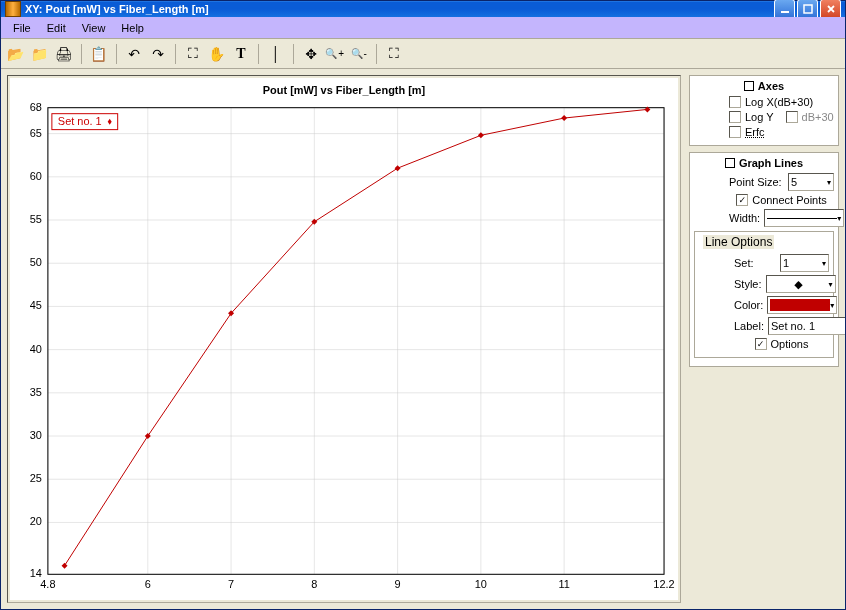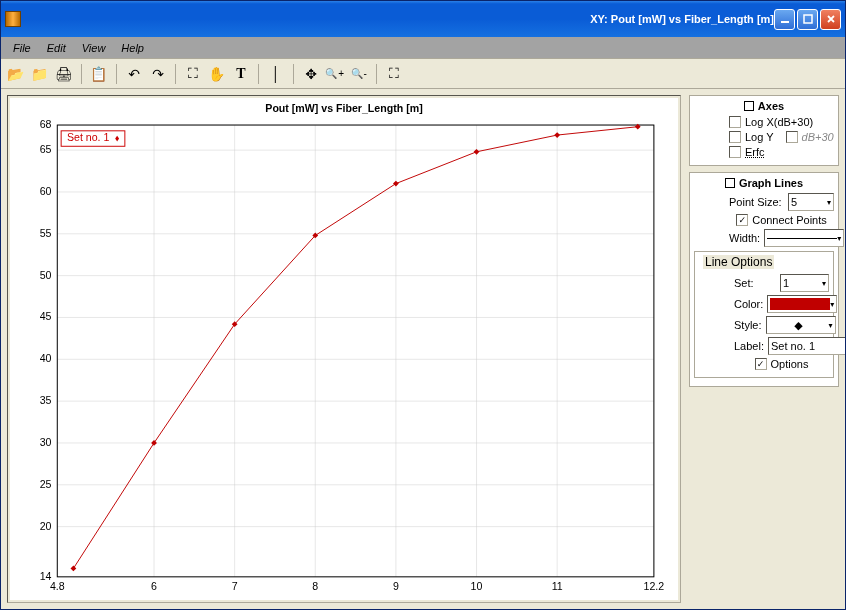--- a/index.html
+++ b/index.html
@@ -1,25 +1,25 @@
 <!DOCTYPE html>
 <html><head>
 <meta charset="utf-8">
 <style>
 * { box-sizing: border-box; font-family: Tahoma, Arial, sans-serif; font-size: 11px; }
 body { margin: 0; background: #ece9d8; }
 .window { width: 846px; height: 610px; border: 1px solid #0a246a; display: flex; flex-direction: column; background: #ece9d8; }
-.titlebar { height: 36px; background: linear-gradient(to bottom, #2a80e8 0%, #0a5cd6 8%, #0a5cd6 50%, #1570e0 100%); display: flex; align-items: center; padding: 0 4px; color: #fff; font-weight: bold; text-align: right; }
+.titlebar { height: 16px; background: linear-gradient(to bottom, #2a80e8 0%, #0a5cd6 8%, #0a5cd6 50%, #1570e0 100%); display: flex; align-items: center; padding: 0 4px; color: #fff; font-weight: bold; }
 .title-icon { width: 16px; height: 16px; background: linear-gradient(to right, #b86a00 0%, #ffb040 50%, #b86a00 100%); margin-right: 4px; display: inline-block; border: 1px solid #704000; }
 .title-text { flex: 1; }
 .title-btns { display: flex; gap: 2px; }
 .tbtn { width: 21px; height: 21px; border: 1px solid #fff; border-radius: 3px; display: flex; align-items: center; justify-content: center; font-weight: bold; cursor: pointer; }
 .tbtn.min, .tbtn.max { background: linear-gradient(to bottom, #6aa8f0, #2e6ed6); color: #fff; }
 .tbtn.close { background: linear-gradient(to bottom, #f08060, #d04020); color: #fff; }
-.menubar { height: 22px; background: #a3a3a3; border-bottom: 1px solid #aca899; display: flex; align-items: center; padding: 0 4px; font-style: italic; }
+.menubar { height: 22px; background: #c4b5fd; border-bottom: 1px solid #aca899; display: flex; align-items: center; padding: 0 4px; }
 .menubar span { padding: 2px 8px; cursor: pointer; }
 .toolbar { height: 30px; background: #ece9d8; border-bottom: 1px solid #aca899; display: flex; align-items: center; padding: 0 4px; gap: 2px; }
 .tb-btn { width: 22px; height: 22px; border: 1px solid transparent; display: flex; align-items: center; justify-content: center; cursor: pointer; font-size: 14px; }
 .tb-sep { width: 1px; height: 20px; background: #aca899; margin: 0 4px; }
 .content { flex: 1; display: flex; padding: 6px; gap: 8px; overflow: hidden; }
 .plot-panel { flex: 1; background: #ece9d8; border: 1px inset #aca899; padding: 2px; display: flex; }
 .plot-inner { flex: 1; background: #fff; position: relative; }
 .plot-inner svg { width: 100%; height: 100%; }
 .side-panel { width: 150px; display: flex; flex-direction: column; gap: 6px; }
 .box { border: 1px solid #aca899; background: #ffffff; padding: 4px; }
@@ -29,21 +29,21 @@
 .row label { width: 42px; text-align: left; }
 .cb { width: 12px; height: 12px; border: 1px inset #aca899; background: #fff; display: inline-flex; align-items: center; justify-content: center; font-size: 9px; cursor: pointer; }
 .sel, .txt { flex: 1; height: 18px; border: 1px inset #aca899; background: #fff; padding: 0 2px; font-size: 11px; }
 .sel { display: flex; align-items: center; justify-content: space-between; cursor: pointer; }
 .sel::after { content: "▾"; font-size: 8px; color: #000; }
 .fieldset { border: 1px solid #aca899; padding: 4px; margin: 4px 0; }
 .fieldset-legend { font-size: 12px; margin: -10px 0 2px 4px; background: #ece9d8; padding: 0 2px; display: inline-block; }
 .color-swatch { width: 60px; height: 12px; background: #c00000; display: inline-block; }
 .style-swatch { width: 60px; height: 12px; display: inline-flex; align-items: center; justify-content: center; }
 .width-swatch { width: 70px; height: 1px; background: #000; display: inline-block; }
-.grayed { color: #888; font-style: italic; }
+.grayed { color: #888; }
 .center { justify-content: center; }
 </style>
 </head>
 <body>
 
 <div class="window">
   <div class="titlebar">
     <span class="title-icon"></span>
     <span class="title-text">XY: Pout [mW] vs Fiber_Length [m]</span>
     <div class="title-btns">
@@ -207,32 +207,32 @@
           </div>
         <div class="fieldset">
           <div class="fieldset-legend">Line Options</div>
           <div class="row">
               <label>Set:</label>
               <div class="sel">
                 <span>1</span>
               </div>
             </div>
           <div class="row">
+              <label>Style:</label>
+              <div class="sel">
+                <span class="style-swatch">◆</span>
+              </div>
+            </div>
+          <div class="row">
               <label>Color:</label>
               <div class="sel">
                 <span class="color-swatch"></span>
               </div>
             </div>
           <div class="row">
-              <label>Style:</label>
-              <div class="sel">
-                <span class="style-swatch">◆</span>
-              </div>
-            </div>
-          <div class="row">
               <label>Label:</label>
               <input class="txt" value="Set no. 1" style="">
             </div>
           <div class="row center">
               <span class="cb">✓</span>
               <span>Options</span>
             </div>
         </div>
       </div>
 

